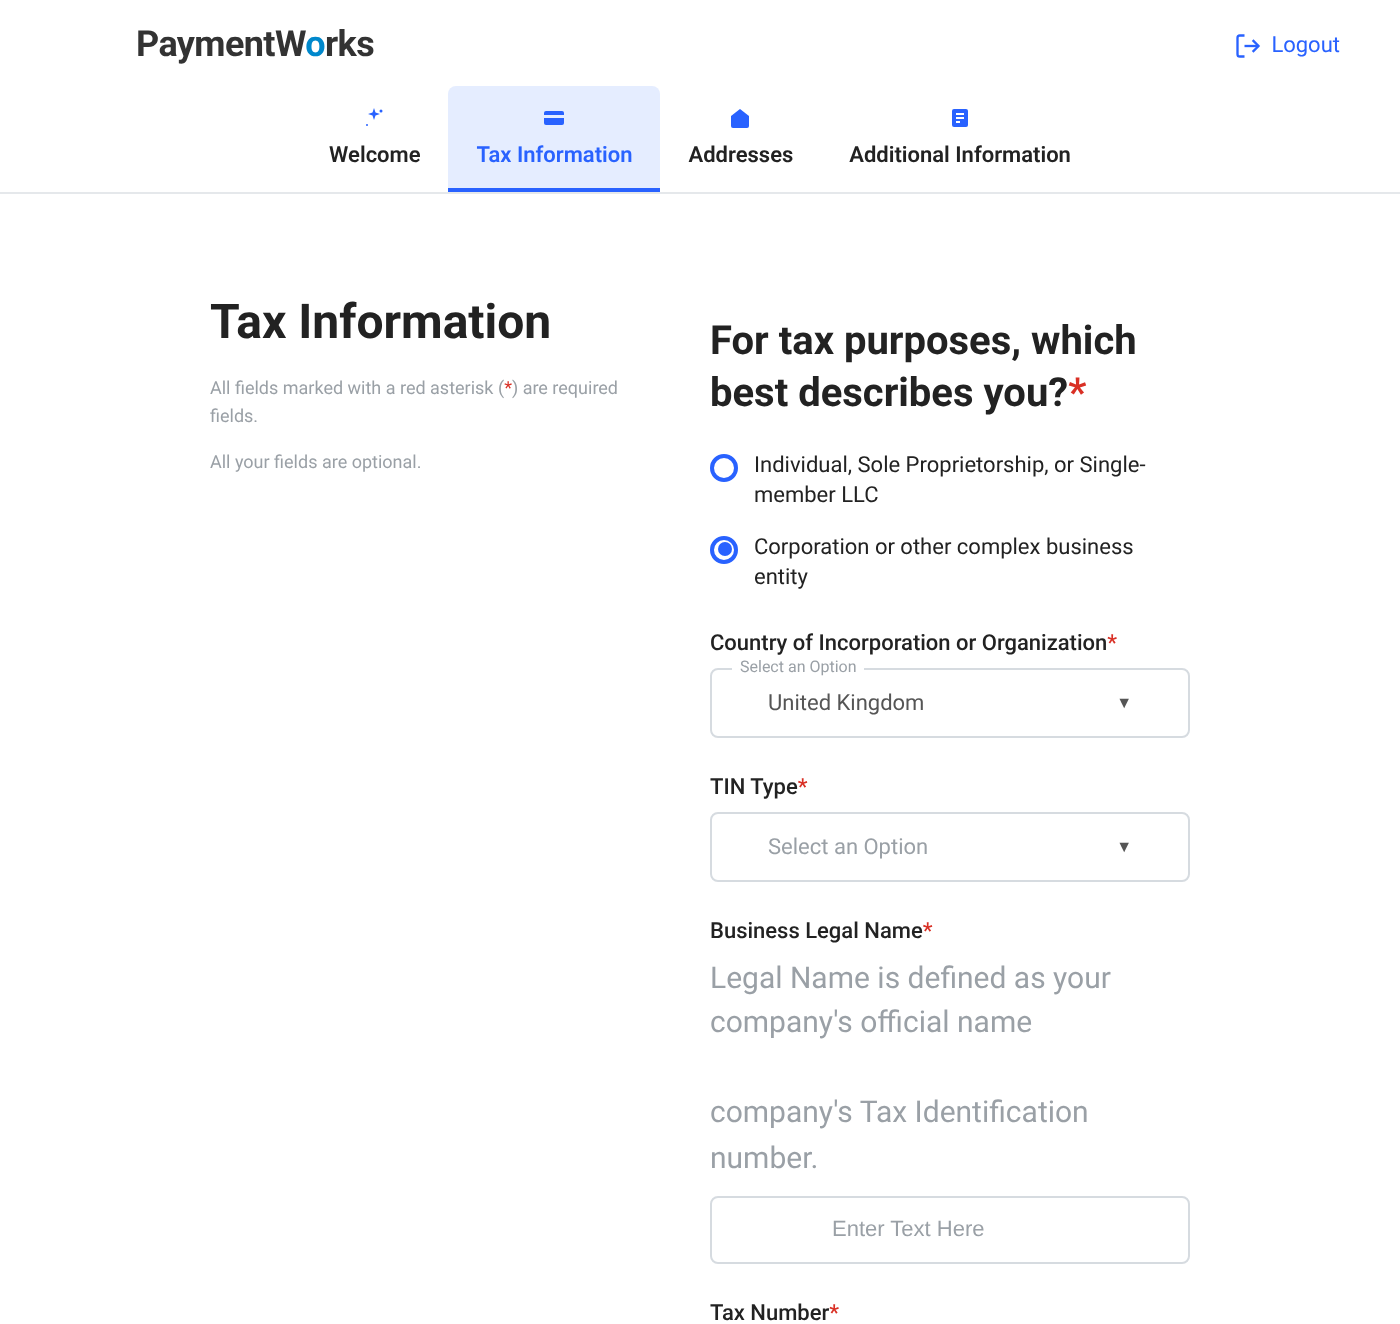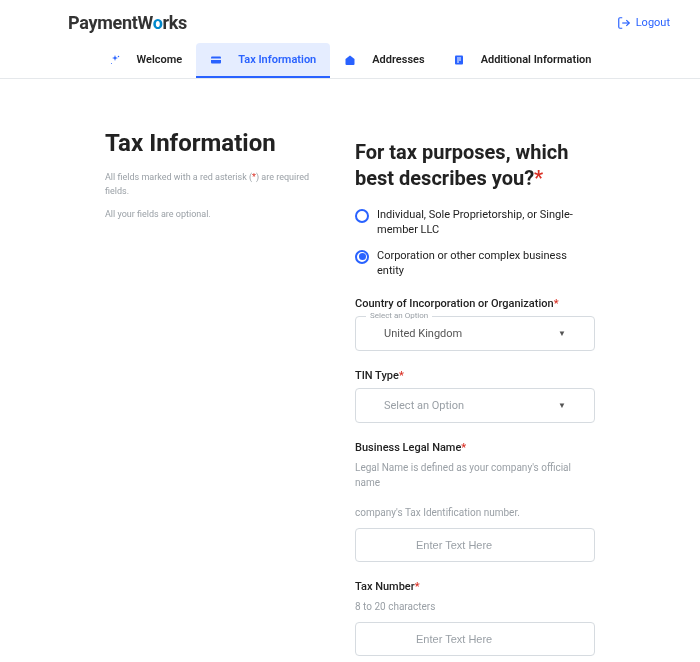--- a/index.html
+++ b/index.html
@@ -3,39 +3,39 @@
 <meta charset="utf-8">
 <style>
   * { box-sizing: border-box; margin: 0; padding: 0; }
   body { font-family: -apple-system, BlinkMacSystemFont, "Segoe UI", Roboto, Arial, sans-serif; background: #fff; width: 700px; color: #333; }
   .header { display: flex; align-items: center; justify-content: space-between; padding: 12px 30px 0 68px; }
   .logo { font-size: 18px; font-weight: 700; letter-spacing: -0.3px; }
   .logo .o { color: #0088cc; }
   .logout { display: flex; align-items: flex-start; gap: 5px; color: #2962ff; font-size: 11px; cursor: pointer; }
   .logout svg { width: 14px; height: 14px; }
   .tabbar { display: flex; justify-content: center; gap: 0; margin-top: 10px; border-bottom: 1px solid #e5e8eb; }
-  .tab { display: flex; align-items: center; gap: 16px; padding: 10px 14px; font-size: 11px; font-weight: 600; color: #222; cursor: pointer; border-bottom: 2px solid transparent; }
+  .tab { display: flex; align-items: center; gap: 6px; padding: 10px 14px; font-size: 11px; font-weight: 600; color: #222; cursor: pointer; border-bottom: 2px solid transparent; flex-direction: column; }
   .tab.active { background: #e5edff; color: #2962ff; border-bottom: 2px solid #2962ff; border-radius: 4px 4px 0 0; }
   .tab .ticon { width: 12px; height: 12px; display:inline-flex; align-items:center; justify-content:center;}
   .tab.active .ticon { color: #2962ff; }
   .tab:not(.active) .ticon { color: #2962ff; }
   .main { display: flex; padding: 50px 30px 30px 105px; gap: 40px; }
   .left { width: 210px; flex-shrink: 0; }
   .left h1 { font-size: 24px; font-weight: 700; color: #222; margin-bottom: 14px; }
   .left p { font-size: 9px; color: #9aa0a6; line-height: 1.5; margin-bottom: 10px; }
   .ast { color: #d93025; }
   .right { flex: 1; padding-top: 10px; max-width: 240px; }
   .question { font-size: 20px; font-weight: 700; color: #222; line-height: 1.3; margin-bottom: 16px; }
   .radio-group { margin-bottom: 18px; }
   .radio-row { display: flex; align-items: flex-start; gap: 8px; margin-bottom: 10px; cursor: pointer; }
   .radio { width: 14px; height: 14px; border: 2px solid #2962ff; border-radius: 50%; flex-shrink: 0; margin-top: 2px; display: flex; align-items:center; justify-content:center; }
   .radio.selected::after { content: ""; width: 7px; height: 7px; background: #2962ff; border-radius: 50%; }
   .radio-label { font-size: 11px; color: #222; line-height: 1.4; }
   .field-label { font-size: 11px; font-weight: 500; color: #222; margin-bottom: 6px; display: block; }
-  .field-help { font-size: 10px; color: #9aa0a6; line-height: 1.5; margin-bottom: 8px; }
+  .field-help { font-size: 15px; color: #9aa0a6; line-height: 1.5; margin-bottom: 8px; }
   .select-box, .text-input { position: relative; width: 100%; border: 1px solid #d6dbe0; border-radius: 4px; padding: 10px 28px; font-size: 11px; color: #555; background:#fff; margin-bottom: 18px; cursor: pointer; display:flex; align-items:center; justify-content:space-between;}
   .select-box .float-label { position: absolute; top: -6px; left: 10px; background: #fff; padding: 0 4px; font-size: 8px; color: #9aa0a6; }
   .select-box .placeholder, .tin .value { color: #9aa0a6; }
   .chev { font-size: 8px; color: #555; }
   .text-input { cursor: text; }
   .text-input input { border: none; outline: none; width: 100%; font-size: 11px; background: transparent; margin-left: 32px; }
   .text-input input::placeholder { color: #9aa0a6; }
 </style>
 </head>
 <body>

